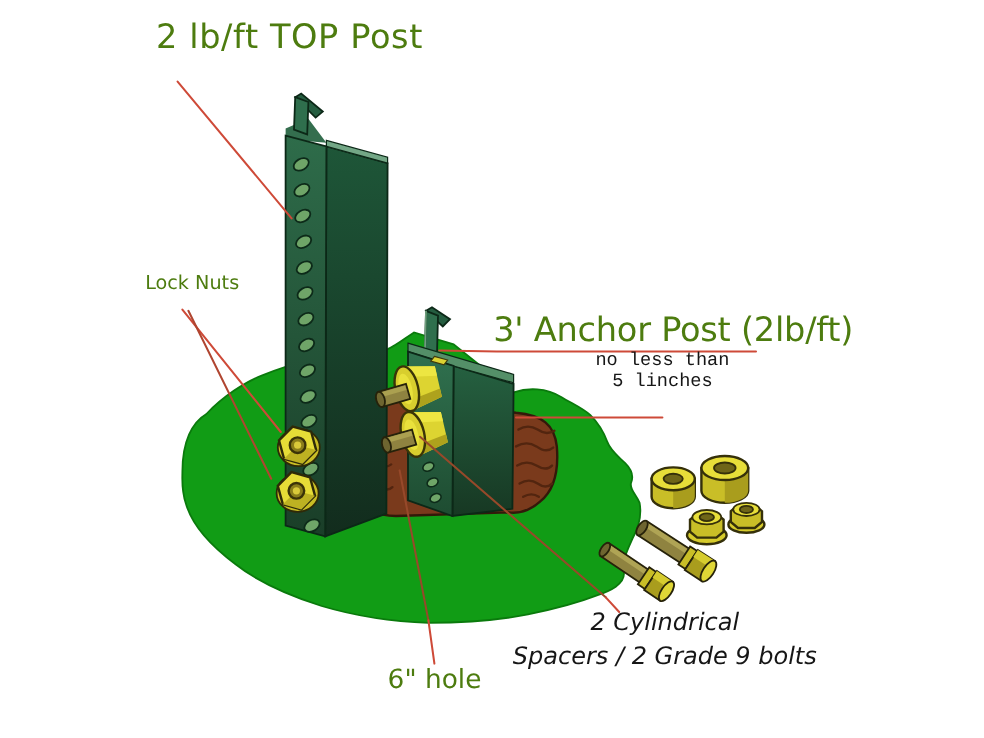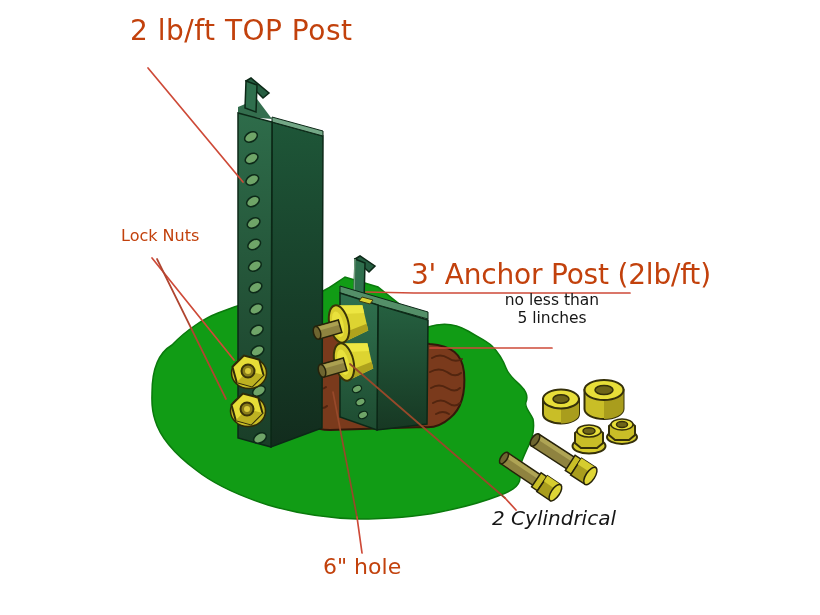--- a/index.html
+++ b/index.html
@@ -1,24 +1,24 @@
 <!DOCTYPE html>
 <html><head>
 <meta charset="utf-8">
 <style>
   html,body{margin:0;padding:0;background:#fff;}
   #stage{position:relative;width:820px;height:615px;background:#ffffff;overflow:hidden;
          font-family:"DejaVu Sans","Liberation Sans",sans-serif;color:#161616;}
   #diagram{position:absolute;left:0;top:0;}
-  .lbl{position:absolute;white-space:nowrap;color:#c2410c;}
+  .lbl{position:absolute;white-space:nowrap;color:#4d7c0f;}
   .lbl-title{left:130px;top:14px;font-size:28px;letter-spacing:0.5px;}
   .lbl-locknuts{left:121px;top:226px;font-size:16px;}
   .lbl-anchor{left:411px;top:258px;font-size:28px;letter-spacing:-0.2px;}
   .note-block{position:absolute;left:452px;top:291px;width:200px;text-align:center;
-              font-size:15.5px;line-height:18px;white-space:nowrap;}
+              font-size:15.5px;line-height:18px;white-space:nowrap;font-family:Liberation Mono, monospace;}
   .spacers-block{position:absolute;left:409px;top:504px;width:290px;text-align:center;
                  font-size:20px;line-height:28px;white-space:nowrap;font-style:italic;}
   .lbl-hole{left:323px;top:554px;font-size:22px;}
 </style>
 </head>
 <body>
 
 <div id="stage">
 
 <svg id="diagram" width="820" height="615" viewBox="0 0 820 615" xmlns="http://www.w3.org/2000/svg">
@@ -210,17 +210,18 @@
 <div class="lbl lbl-locknuts">Lock Nuts</div>
 <div class="lbl lbl-anchor">3' Anchor Post (2lb/ft)</div>
 
 <div class="note-block">
   <div>no less than</div>
   <div>5 linches</div>
 </div>
 
 <div class="spacers-block">
   <div>2 Cylindrical</div>
+  <div>Spacers / 2 Grade 9 bolts</div>
 </div>
 
 <div class="lbl lbl-hole">6" hole</div>
 
 </div>
 
 </body></html>

